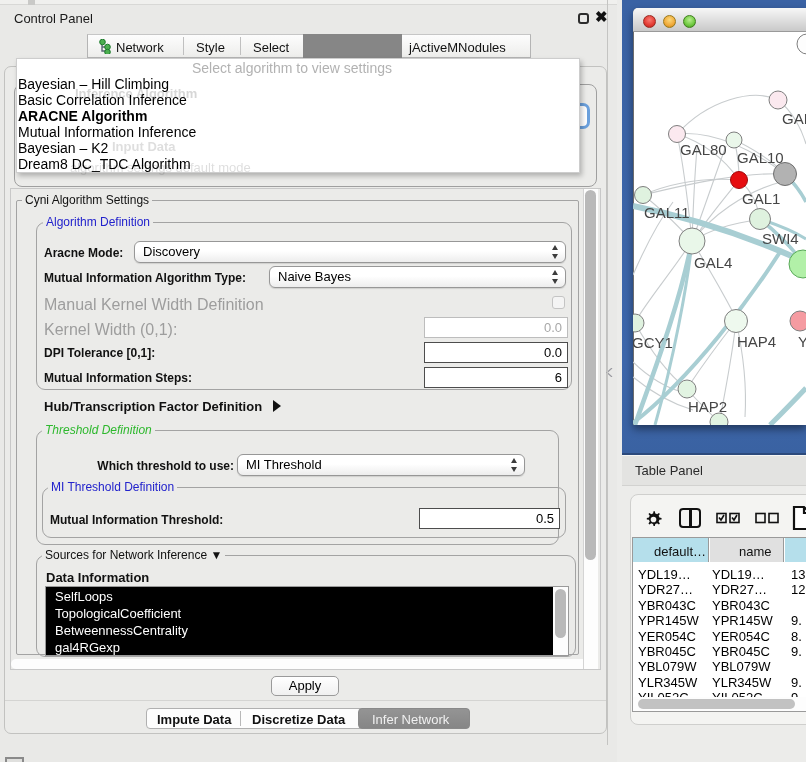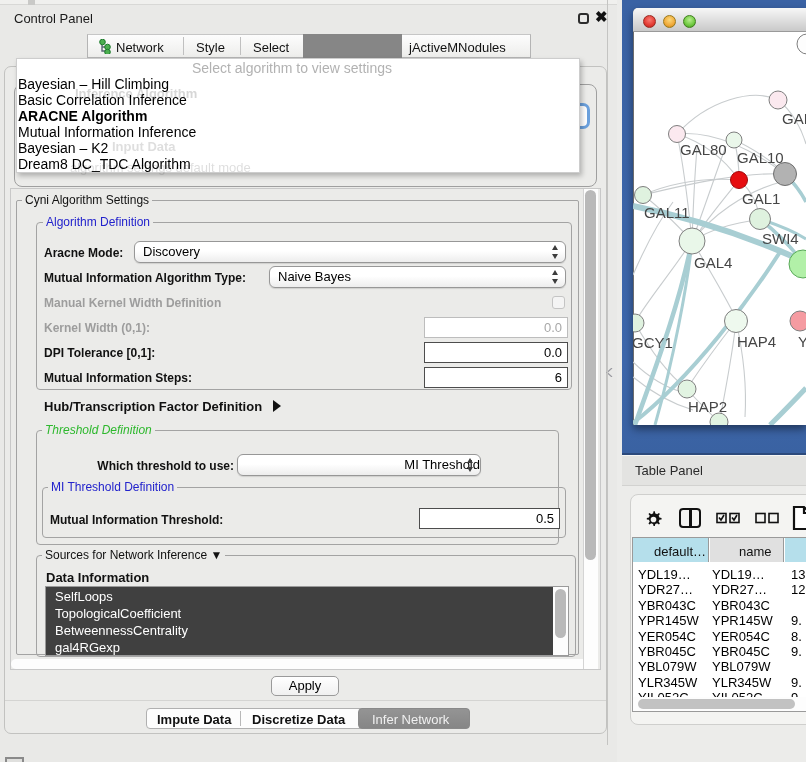--- a/index.html
+++ b/index.html
@@ -1,35 +1,35 @@
 <!DOCTYPE html>
 <html><head>
 <meta charset="utf-8">
 <style>
   * { margin:0; padding:0; box-sizing:border-box; }
   html,body { width:806px; height:762px; overflow:hidden; }
   body { font-family:"Liberation Sans", sans-serif; background:#ececea; position:relative; }
   .abs { position:absolute; }
   .b { font-weight:bold; }
   .lbl { font-size:12px; font-weight:bold; color:#111; }
-  .glbl { font-size:12px; font-weight:bold; color:#9d9d9d; }
+  .glbl { font-size:16px; font-weight:normal; color:#9d9d9d; }
   .combo {
     position:absolute; height:22px; border:1px solid #979797; border-radius:6px;
     background:linear-gradient(#ffffff 0%, #ffffff 45%, #ededed 100%);
     font-size:13px; color:#000; line-height:20px; padding-left:8px;
     box-shadow:0 1px 1px rgba(0,0,0,0.12);
   }
   .combo .arr { position:absolute; right:5px; top:2px; width:9px; height:16px; }
   .combo .arr:before { content:""; position:absolute; left:1px; top:1px; width:0; height:0; border-left:3.5px solid transparent; border-right:3.5px solid transparent; border-bottom:5.5px solid #3c3c3c; }
   .combo .arr:after { content:""; position:absolute; left:1px; bottom:1px; width:0; height:0; border-left:3.5px solid transparent; border-right:3.5px solid transparent; border-top:5.5px solid #3c3c3c; }
   .field {
     position:absolute; height:21px; background:#fff; font-size:13px; text-align:right;
     padding-right:5px; line-height:19px;
   }
-  .group { position:absolute; border:1px solid #a3a3a3; border-radius:4px; }
+  .group { position:absolute; border:1px solid #a3a3a3; border-radius:9px; }
   .gtitle { position:absolute; top:-8px; background:#ebebe9; padding:0 3px; font-size:12px; }
 </style>
 </head>
 <body>
 
 <div class="abs" style="left:0;top:0;width:617px;height:762px;background:#e9e9e7;"></div>
 <div class="abs" style="left:0;top:0;width:617px;height:5px;background:#f0f0ee;border-bottom:1px solid #d8d8d6;"></div>
 <div class="abs" style="left:28px;top:0;width:7px;height:5px;background:#c9c9c7;"></div>
 <div class="abs" style="left:14px;top:11px;font-size:13px;color:#1a1a1a;">Control Panel</div>
 
@@ -86,33 +86,33 @@
 
 <div class="abs" style="left:44px;top:399px;font-size:13px;font-weight:bold;color:#111;">Hub/Transcription Factor Definition</div>
 <svg class="abs" style="left:272px;top:400px;" width="10" height="12">
     <path d="M1 0 L9 6 L1 12 Z" fill="#111"></path>
   </svg>
 
 <div class="group" style="left:36px;top:430px;width:523px;height:115px;font-style:italic;">
   <div class="gtitle" style="left:5px;color:#2db82d;">Threshold Definition</div>
 </div>
 <div class="abs lbl" style="left:0;top:459px;width:234px;text-align:right;">Which threshold to use:</div>
-<div class="combo" style="left:237px;top:454px;width:244px;text-align:right;">MI Threshold<span class="arr"></span></div>
+<div class="combo" style="left:237px;top:454px;width:288px;">MI Threshold<span class="arr"></span></div>
 
 <div class="group" style="left:42px;top:487px;width:524px;height:51px;">
   <div class="gtitle" style="left:5px;color:#2222cc;">MI Threshold Definition</div>
 </div>
 <div class="abs lbl" style="left:50px;top:513px;">Mutual Information Threshold:</div>
 <div class="field" style="left:419px;top:508px;width:141px;border:1px solid #4d4d4d;color:#000;">0.5</div>
 
 <div class="group" style="left:36px;top:555px;width:540px;height:102px;">
   <div class="gtitle" style="left:5px;color:#111;">Sources for Network Inference <span style="font-size:12px">▼</span></div>
 </div>
 <div class="abs lbl" style="left:46px;top:570px;font-size:13px;">Data Information</div>
-<div class="abs" style="left:45px;top:586px;width:524px;height:70px;border:1px solid #9a9a9a;background:#404040;color:#fff;font-size:13px;line-height:17px;padding:1px 0 15px 9px;">
+<div class="abs" style="left:45px;top:586px;width:524px;height:70px;border:1px solid #9a9a9a;background:#000000;color:#fff;font-size:13px;line-height:17px;padding:1px 0 15px 9px;">
 SelfLoops<br>TopologicalCoefficient<br>BetweennessCentrality<br>gal4RGexp
 </div>
 <div class="abs" style="left:553px;top:587px;width:15px;height:68px;background:#fdfdfd;"></div>
 <div class="abs" style="left:555px;top:589px;width:11px;height:49px;background:#b9b9b9;border-radius:6px;"></div>
 
 <div class="abs" style="left:271px;top:676px;width:68px;height:20px;background:linear-gradient(#fff,#f0f0f0);border:1px solid #9a9a9a;border-radius:5px;text-align:center;font-size:13px;line-height:18px;color:#000;">Apply</div>
 
 <div class="abs" style="left:146px;top:708px;width:324px;height:21px;background:#fdfdfd;border:1px solid #b0b0b0;border-radius:4px;"></div>
 <div class="abs" style="left:358px;top:708px;width:112px;height:21px;background:linear-gradient(#949494,#868686);border:1px solid #8a8a8a;border-radius:4px;"></div>
 <div class="abs" style="left:157px;top:712px;font-size:13px;font-weight:bold;color:#111;">Impute Data</div>

